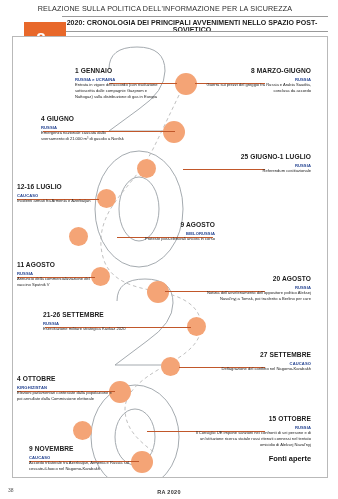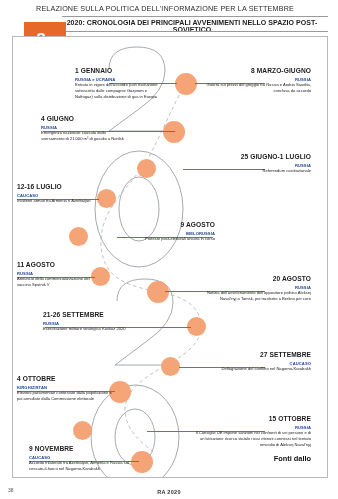--- a/index.html
+++ b/index.html
@@ -76,21 +76,21 @@
   .ra{
     position:absolute;left:0;right:0;bottom:4px;text-align:center;
     font-size:5.5px;color:#333;font-weight:bold;letter-spacing:.3px;
   }
 </style>
 </head>
 <body>
 
 <div class="page">
 
-  <div class="hdr-title">RELAZIONE SULLA POLITICA DELL'INFORMAZIONE PER LA SETTEMBRE</div>
+  <div class="hdr-title">RELAZIONE SULLA POLITICA DELL'INFORMAZIONE PER LA SICUREZZA</div>
   <div class="hdr-rule"></div>
   <div class="hdr-sub">2020: CRONOLOGIA DEI PRINCIPALI AVVENIMENTI NELLO SPAZIO POST-SOVIETICO</div>
   <div class="hdr-rule2"></div>
 
   <div class="badge">
     <span>8</span>
   </div>
   <div class="badge-stem"></div>
 
   <div class="frame">
@@ -213,19 +213,19 @@
       <div class="country">RUSSIA</div>
       <div class="body">Il Consiglio UE impone sanzioni nei confronti di sei persone e di un'istituzione ricerca statale russi ritenuti connessi nel tentato omicidio di Aleksej Naval'nyj</div>
     </div>
 
     <div class="entry l" style="left:16px;top:408px;width:108px;">
       <div class="date">9 NOVEMBRE</div>
       <div class="country">CAUCASO</div>
       <div class="body">Accordo trilaterale tra Azerbaijan, Armenia e Russia sul cessate-il-fuoco nel Nagorno-Karabakh</div>
     </div>
 
-    <div class="fonti">Fonti dallo</div>
+    <div class="fonti">Fonti aperte</div>
   </div>
 
   <div class="pageno">38</div>
   <div class="ra">RA 2020</div>
 
 </div>
 
 </body></html>

